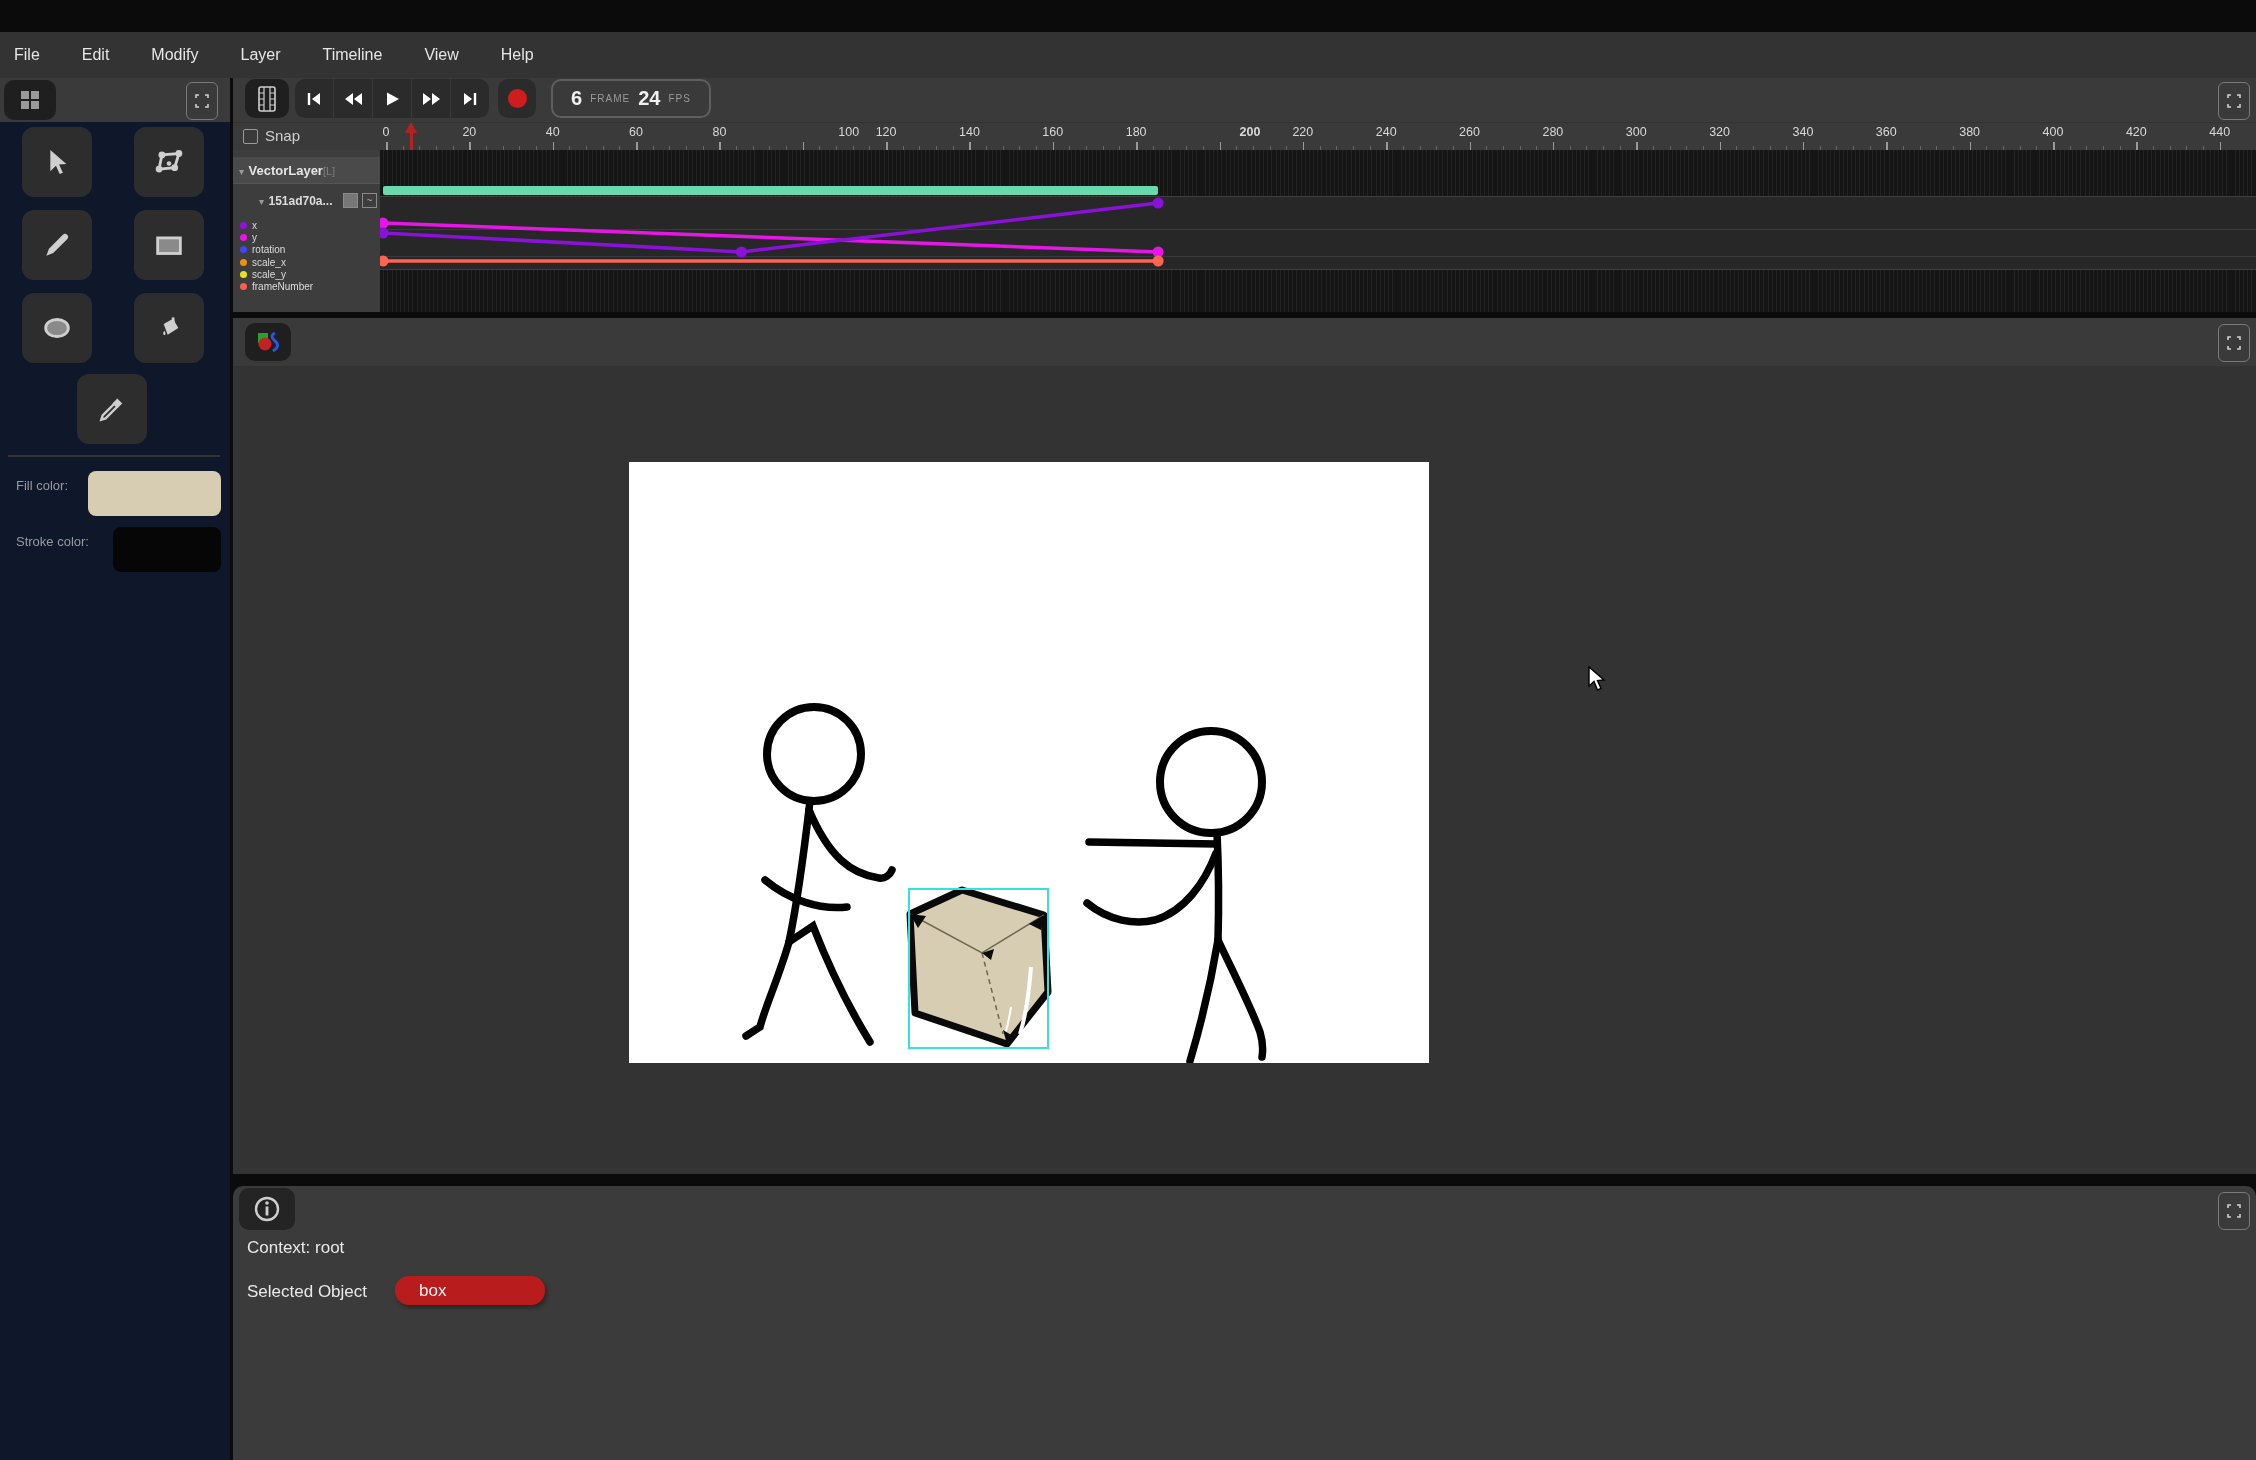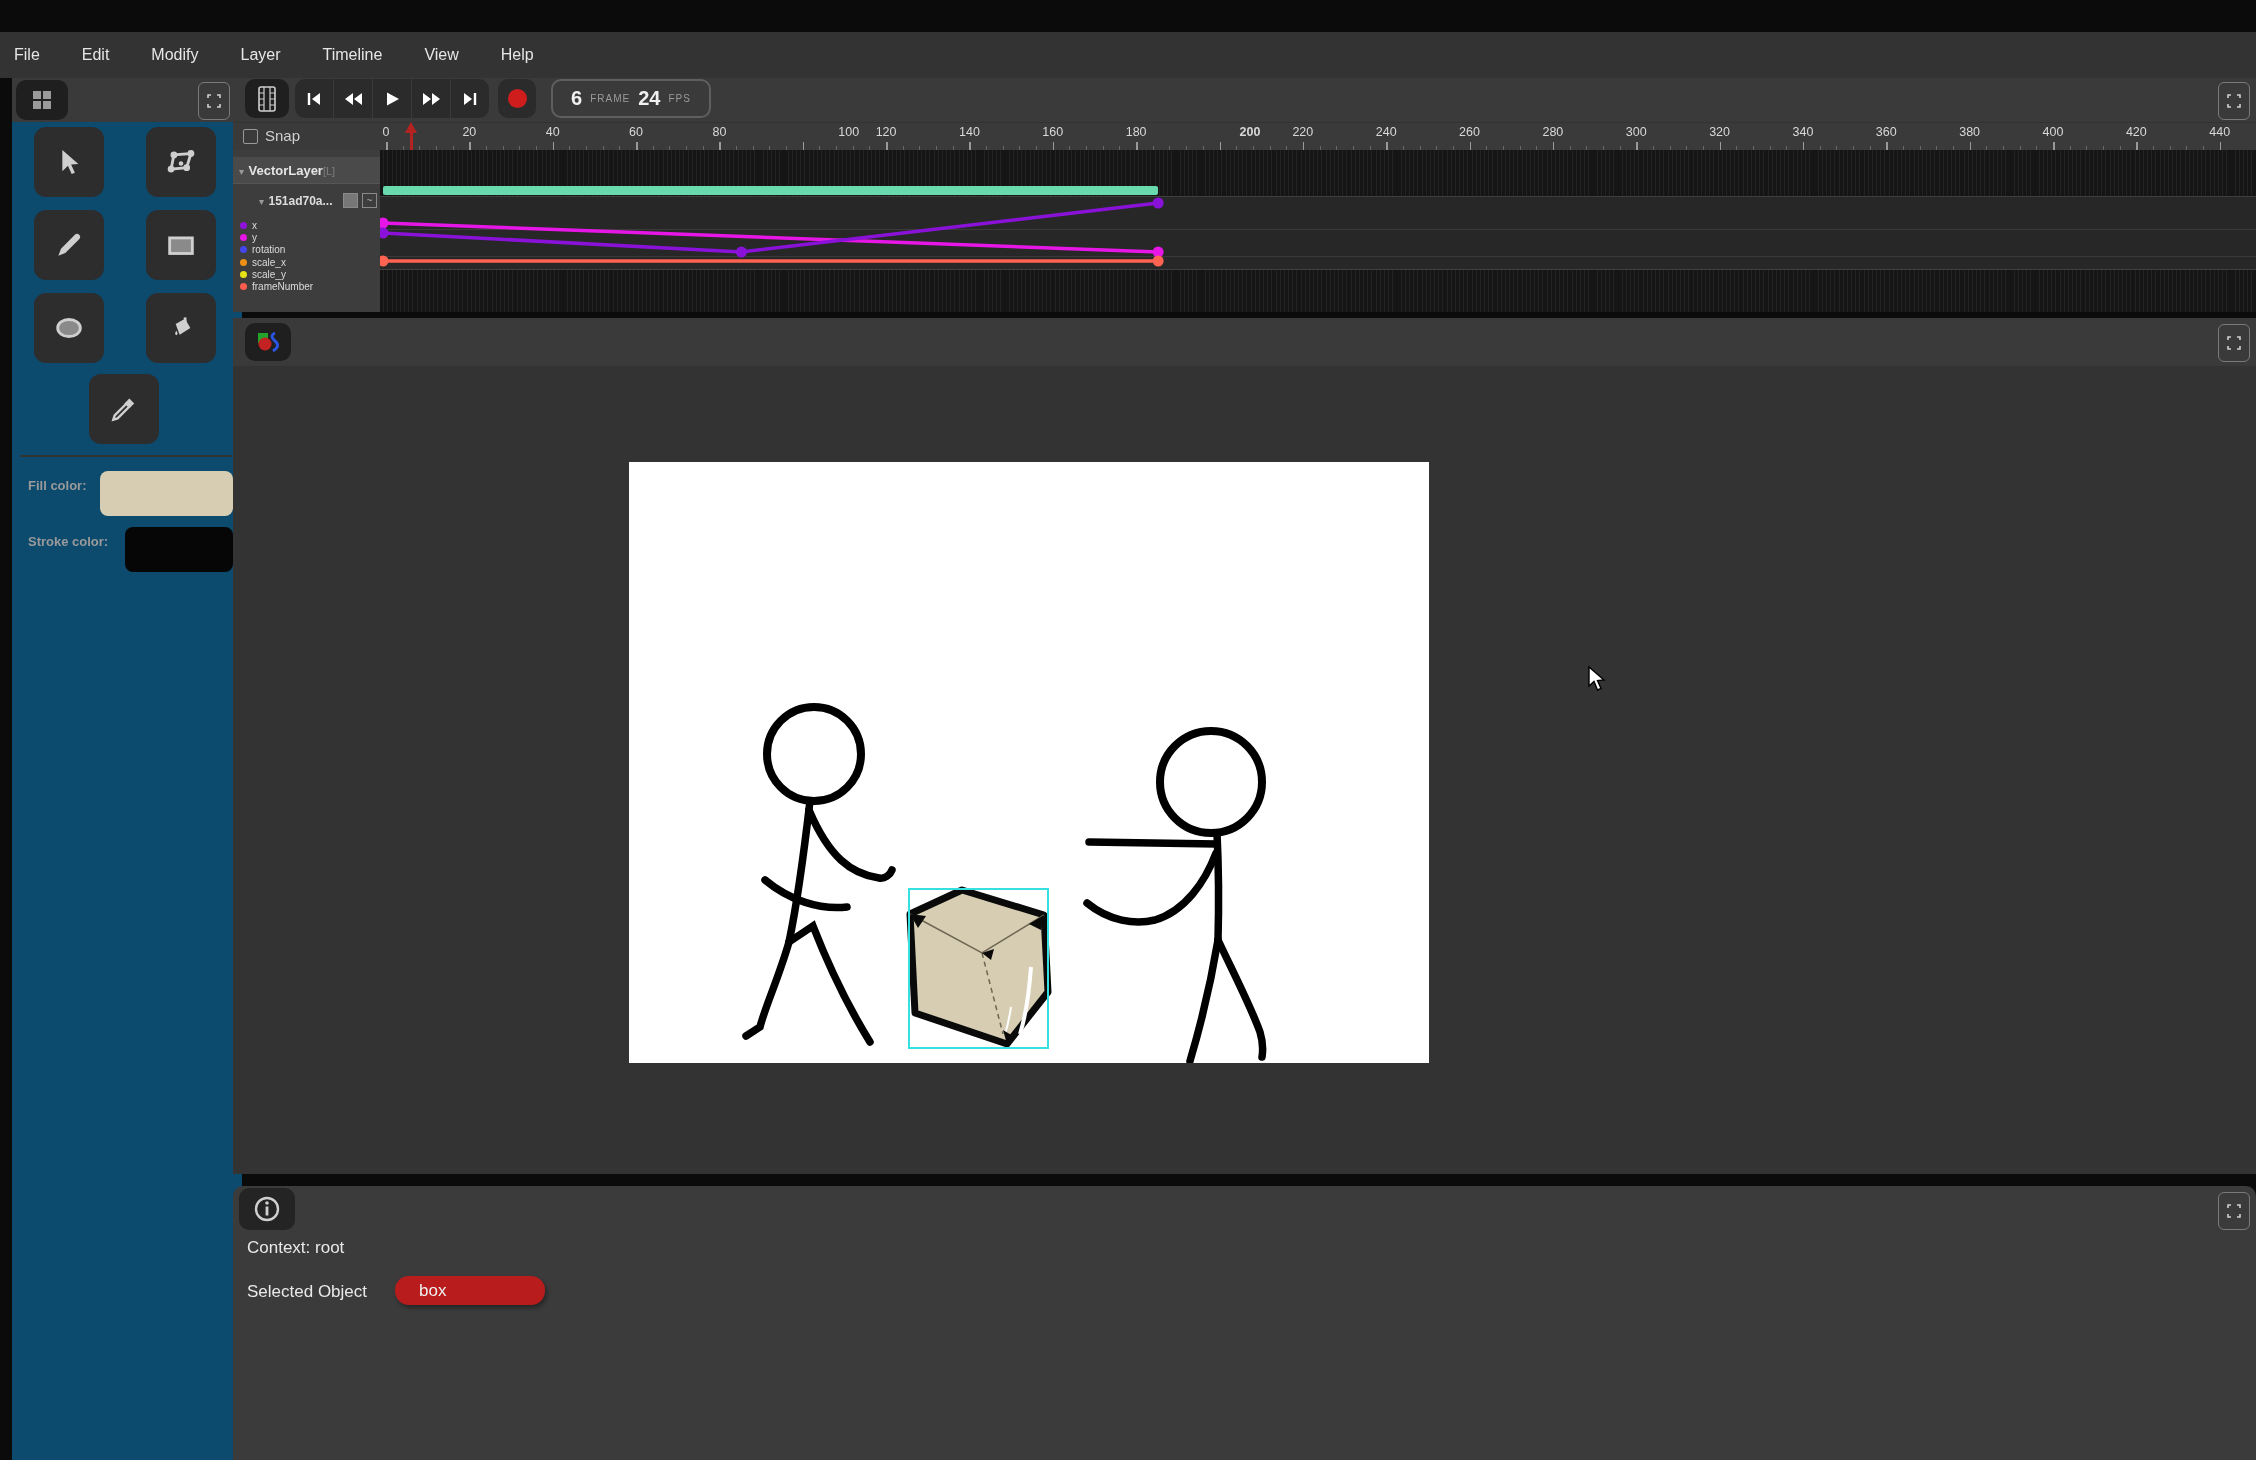--- a/index.html
+++ b/index.html
@@ -11,21 +11,21 @@
   .title{width:100%;text-align:center;line-height:32px;font-size:16px;font-weight:bold;color:#e8e8e8;}
   .winbtn{top:8px;width:22px;height:18px;cursor:default;}
   
   .menubar{left:0;top:32px;width:2256px;height:46px;background:#333333;display:flex;align-items:center;padding-left:10px;box-sizing:border-box;gap:34px;}
   .menu-item{font-size:16px;color:#e6e6e6;padding:2px 4px;}
   
   .panelhead{background:#3a3a3a;}
   .sqbtn{background:#1f1f1f;border-radius:10px;display:flex;align-items:center;justify-content:center;}
   .expandbtn{width:30px;height:36px;border:1px solid #7a7a7a;border-radius:6px;display:flex;align-items:center;justify-content:center;background:transparent;}
   
-  .toolspanel{left:12px;top:78px;width:230px;height:1382px;background:#0c4a6e;font-weight:bold;}
+  .toolspanel{left:0;top:78px;width:230px;height:1382px;background:#0f172a;}
   .tools-head{left:0;top:0;width:230px;height:44px;background:#3a3a3a;}
   .toolbtn{width:70px;height:70px;background:#2d2d2d;border-radius:12px;display:flex;align-items:center;justify-content:center;}
   .tooldivider{left:8px;top:377px;width:212px;height:2px;background:#333;}
   .colorlabel{font-size:13px;color:#9a9a9a;}
   .swatch{border-radius:8px;}
   
   .timelinepanel{left:233px;top:78px;width:2023px;height:234px;background:#3a3a3a;overflow:hidden;}
   .transport-group{left:62px;top:1px;height:39px;background:#2b2b2b;border-radius:10px;display:flex;}
   .tbtn{width:38px;height:39px;display:flex;align-items:center;justify-content:center;border-right:1px solid #3a3a3a;}
   .tbtn:last-child{border-right:none;}

